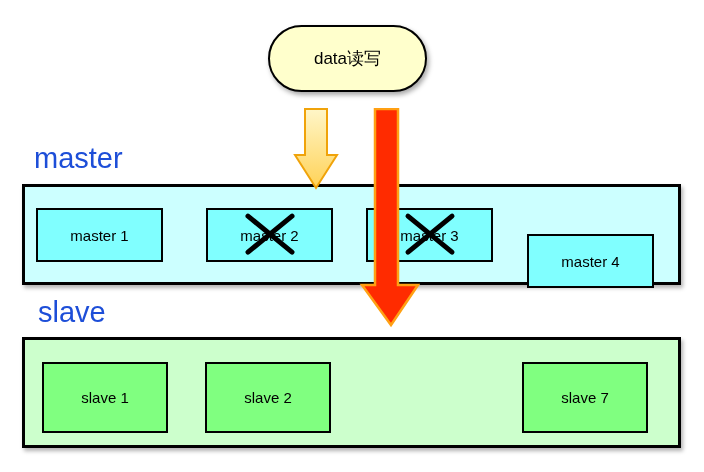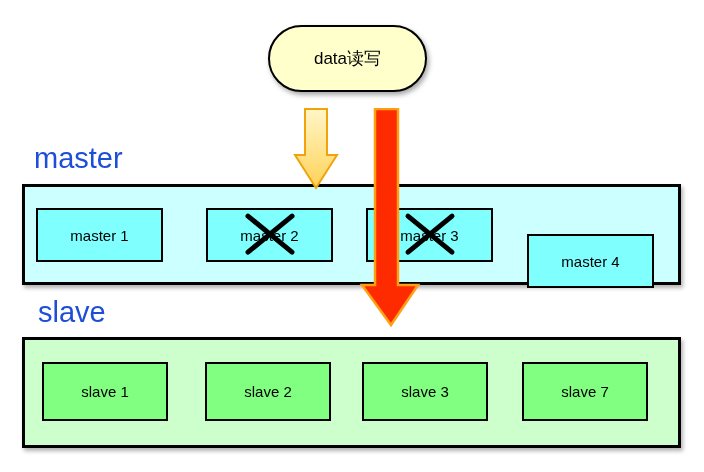--- a/index.html
+++ b/index.html
@@ -29,21 +29,21 @@
     box-shadow:2px 3px 4px rgba(0,0,0,0.3);z-index:1;
   }
   .master-container{top:184px;height:101px;background:#CCFFFF;}
   .slave-container{top:337px;height:111px;background:#CCFFCC;}
   
   .node{
     position:absolute;border:2px solid #000;box-sizing:border-box;
     display:flex;align-items:center;justify-content:center;font-size:15px;
   }
   .master-node{top:21px;width:127px;height:54px;background:#80FFFF;}
-  .slave-node{top:22px;width:126px;height:59px;background:#80FF80;}
+  .slave-node{top:22px;width:126px;height:71px;background:#80FF80;}
   .master-node.p1{left:11px;}  .master-node.p2{left:181px;}
   .master-node.p3{left:341px;} .master-node.p4{left:502px;margin-top:26px;}
   .slave-node.p1{left:17px;}   .slave-node.p2{left:180px;}
   .slave-node.p3{left:337px;}  .slave-node.p4{left:497px;}
   .node-label{position:relative;z-index:2;}
   
   .cross{
     position:absolute;left:50%;top:50%;transform:translate(-50%,-52%);
     z-index:4;pointer-events:none;
   }
@@ -100,21 +100,18 @@
 
   <div class="section-label slave-label">slave</div>
 
   <div class="container slave-container">
     <div class="node slave-node p1">
       <span class="node-label">slave 1</span>
     </div>
     <div class="node slave-node p2">
       <span class="node-label">slave 2</span>
     </div>
-    <div class="node slave-node p3">
-      <span class="node-label">slave 3</span>
-    </div>
     <div class="node slave-node p4">
       <span class="node-label">slave 7</span>
     </div>
   </div>
 
 </div>
 
 </body></html>

